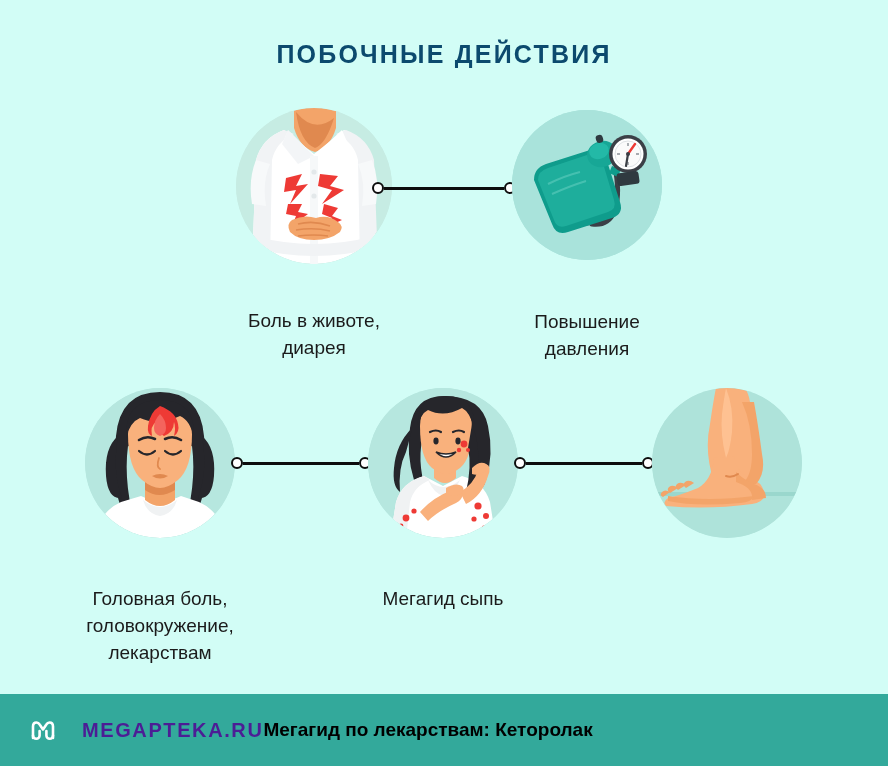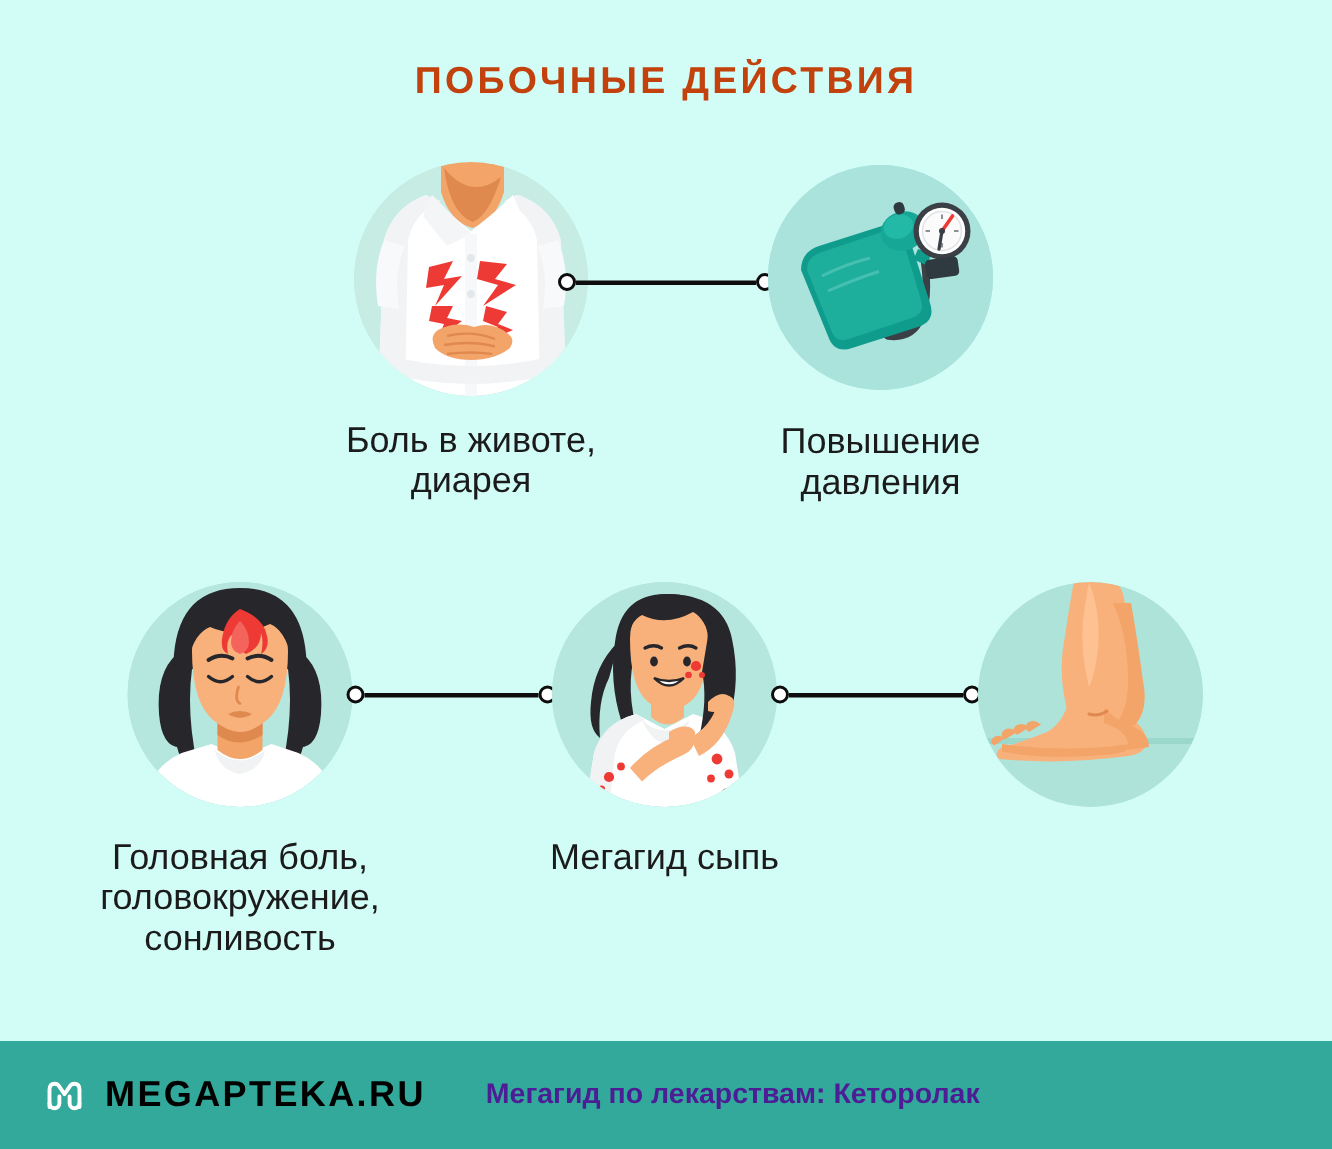--- a/index.html
+++ b/index.html
@@ -18,40 +18,41 @@
   
   .title {
     position: absolute;
     top: 40px;
     left: 0;
     width: 888px;
     text-align: center;
     font-size: 25px;
     font-weight: bold;
     letter-spacing: 2.2px;
-    color: #c2410c;
+    color: #0c4a6e;
     text-transform: uppercase;
   }
 
   
   .node {
     position: absolute;
   }
   .circle {
     position: relative;
     border-radius: 50%;
     overflow: hidden;
   }
   .caption {
     position: absolute;
     text-align: center;
-    font-size: 24px;
+    font-size: 19px;
     line-height: 27px;
     color: #1b1b1b;
     white-space: pre-line;
+    margin-top: 27px;
   }
 
   
   .connector {
     position: absolute;
     height: 14px;
     display: flex;
     align-items: center;
   }
   .connector .dot {
@@ -80,31 +81,30 @@
     display: flex;
     align-items: center;
   }
   .footer-logo-mark {
     margin-left: 28px;
     width: 30px;
     height: 30px;
     flex: 0 0 auto;
   }
   .footer-brand {
-    margin-left: 12px;
-    font-size: 24px;
+    margin-left: 24px;
+    font-size: 20px;
     font-weight: bold;
     letter-spacing: 1.6px;
-    color: #000000;
+    color: #4c1d95;
   }
   .footer-caption {
-    margin-left: 40px;
     font-size: 19px;
     font-weight: bold;
-    color: #4c1d95;
+    color: #000000;
   }
 </style>
 </head>
 <body>
 
 <div class="title">ПОБОЧНЫЕ ДЕЙСТВИЯ</div>
 
 <div class="node" style="left:236px; top:108px;">
   <div class="circle" style="width:156px; height:156px; background:#c6ece3;">
     <svg viewBox="0 0 156 156" width="156" height="156" xmlns="http://www.w3.org/2000/svg" aria-hidden="true">
@@ -237,21 +237,21 @@
         <path d="M74 70 q-3 9 1 11" stroke="#e0894f" stroke-width="1.8" fill="none" stroke-linecap="round"></path>
         <path d="M67 88 q8 -4 16 0 q-8 5 -16 0 Z" fill="#e0894f"></path>
 
         <path d="M33 48 q-6 36 4 62 q-14 2 -16 -22 q-2 -28 12 -40 Z" fill="#26262b"></path>
         <path d="M117 48 q6 36 -4 62 q14 2 16 -22 q2 -28 -12 -40 Z" fill="#26262b"></path>
       </g>
     </svg>
   </div>
   <div class="caption" style="left:-40px; top:170px; width:230px;">Головная боль,
 головокружение,
-сонливость</div>
+лекарствам</div>
 </div>
 
 <div class="connector" style="left:231px; top:456px; width:140px;">
   <span class="dot"></span>
   <span class="bar"></span>
   <span class="dot"></span>
 </div>
 
 <div class="node" style="left:368px; top:388px;">
   <div class="circle" style="width:150px; height:150px; background:#b6e7df;">

